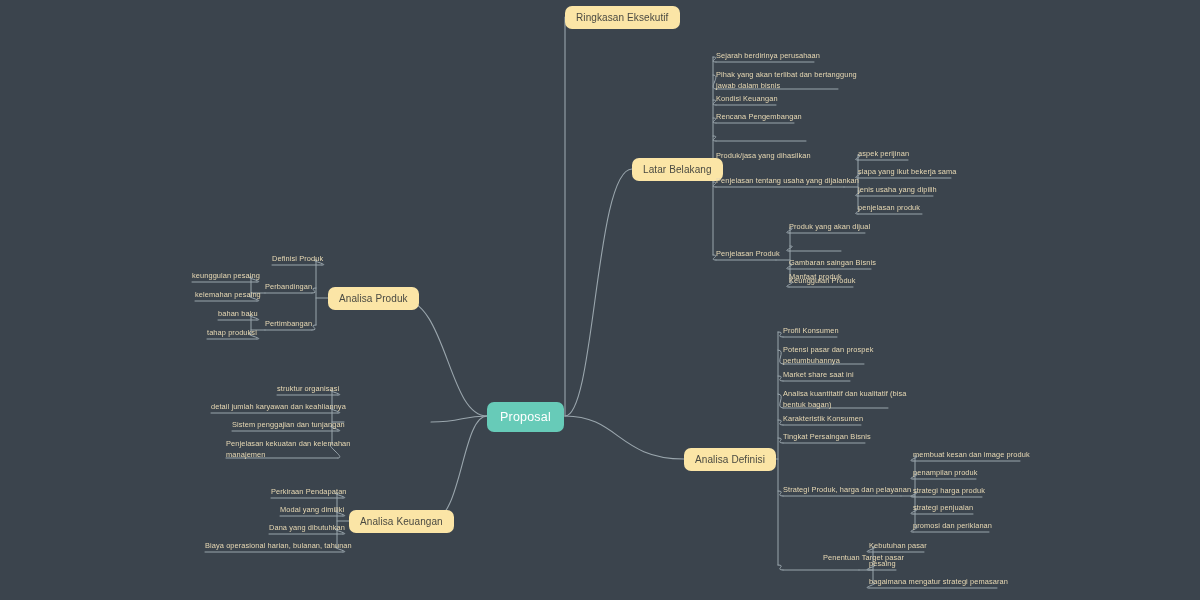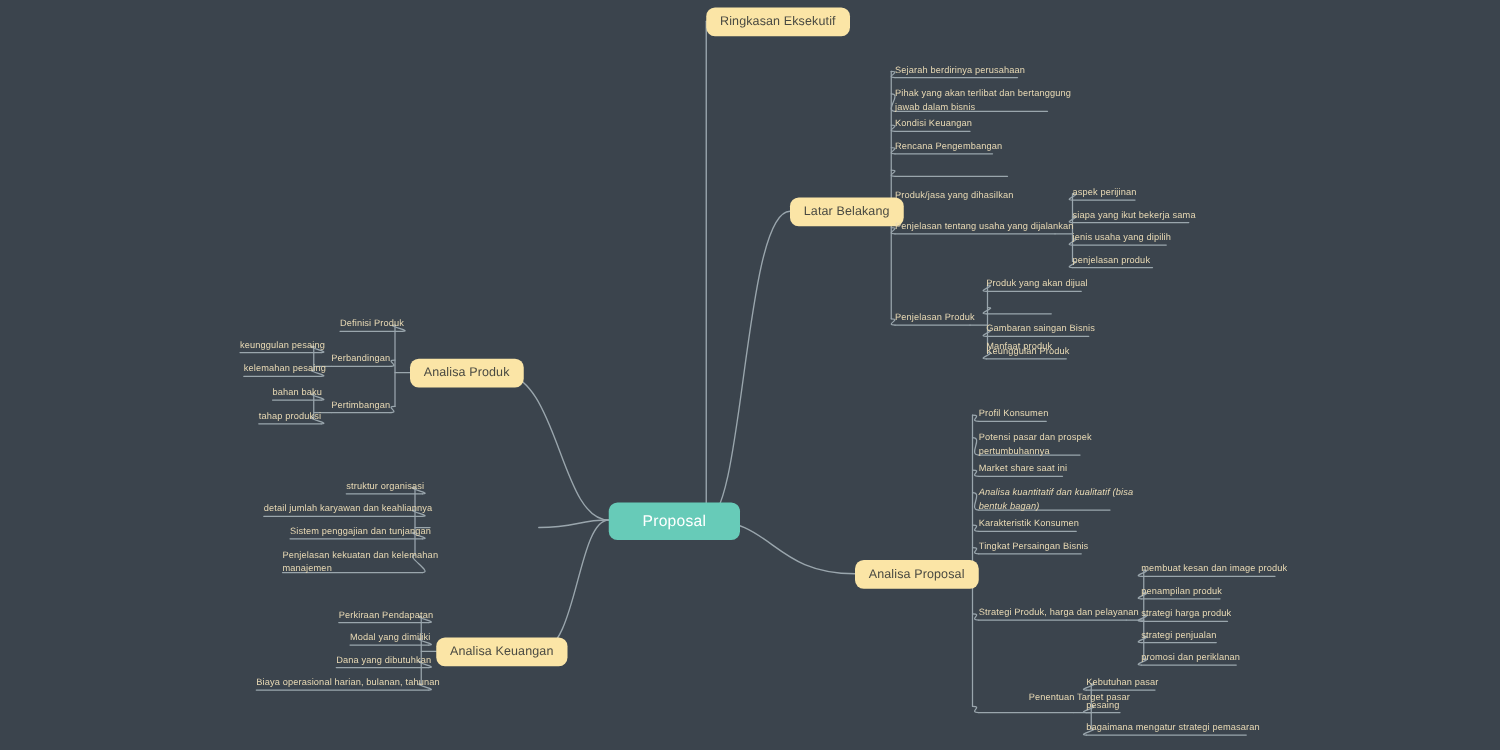--- a/index.html
+++ b/index.html
@@ -27,21 +27,21 @@
     position: absolute;
     box-sizing: border-box;
     white-space: pre;
   }
   
   .node.root {
     background: #67cbb8;
     color: #ffffff;
     border-radius: 7px;
     font-size: 12.5px;
-    padding: 8px 27px;
+    padding: 8px 13px;
     letter-spacing: 0.2px;
   }
   
   .node.branch {
     background: #fbe5a6;
     color: #4a4a42;
     border-radius: 7px;
     font-size: 10px;
     padding: 6px 11px;
     letter-spacing: 0.1px;
@@ -194,26 +194,26 @@
     <div class="node leaf" style="left: 716px; top: 176px;">Penjelasan tentang usaha yang dijalankan</div>
     <div class="node leaf" style="left: 858px; top: 149px;">aspek perijinan</div>
     <div class="node leaf" style="left: 858px; top: 167px;">siapa yang ikut bekerja sama</div>
     <div class="node leaf" style="left: 858px; top: 185px;">jenis usaha yang dipilih</div>
     <div class="node leaf" style="left: 858px; top: 203px;">penjelasan produk</div>
     <div class="node leaf" style="left: 716px; top: 249px;">Penjelasan Produk</div>
     <div class="node leaf" style="left: 789px; top: 222px;">Produk yang akan dijual</div>
     <div class="node leaf" style="left: 789px; top: 240px; margin-top: 32px;">Manfaat produk</div>
     <div class="node leaf" style="left: 789px; top: 258px;">Gambaran saingan Bisnis</div>
     <div class="node leaf" style="left: 789px; top: 276px;">Keunggulan Produk</div>
-    <div class="node branch" style="left: 684px; top: 448px;">Analisa Proposal</div>
+    <div class="node branch" style="left: 684px; top: 448px;">Analisa Definisi</div>
     <div class="node leaf" style="left: 783px; top: 326px;">Profil Konsumen</div>
     <div class="node leaf two-line" style="left: 783px; top: 344px;">Potensi pasar dan prospek
 pertumbuhannya</div>
     <div class="node leaf" style="left: 783px; top: 370px;">Market share saat ini</div>
-    <div class="node leaf two-line" style="left: 783px; top: 388px; font-style: italic;">Analisa kuantitatif dan kualitatif (bisa
+    <div class="node leaf two-line" style="left: 783px; top: 388px;">Analisa kuantitatif dan kualitatif (bisa
 bentuk bagan)</div>
     <div class="node leaf" style="left: 783px; top: 414px;">Karakteristik Konsumen</div>
     <div class="node leaf" style="left: 783px; top: 432px;">Tingkat Persaingan Bisnis</div>
     <div class="node leaf" style="left: 783px; top: 485px;">Strategi Produk, harga dan pelayanan</div>
     <div class="node leaf" style="left: 913px; top: 450px;">membuat kesan dan image produk</div>
     <div class="node leaf" style="left: 913px; top: 468px;">penampilan produk</div>
     <div class="node leaf" style="left: 913px; top: 486px;">strategi harga produk</div>
     <div class="node leaf" style="left: 913px; top: 503px;">strategi penjualan</div>
     <div class="node leaf" style="left: 913px; top: 521px;">promosi dan periklanan</div>
     <div class="node leaf" style="left: 783px; top: 553px; padding-left: 40px;">Penentuan Target pasar</div>

